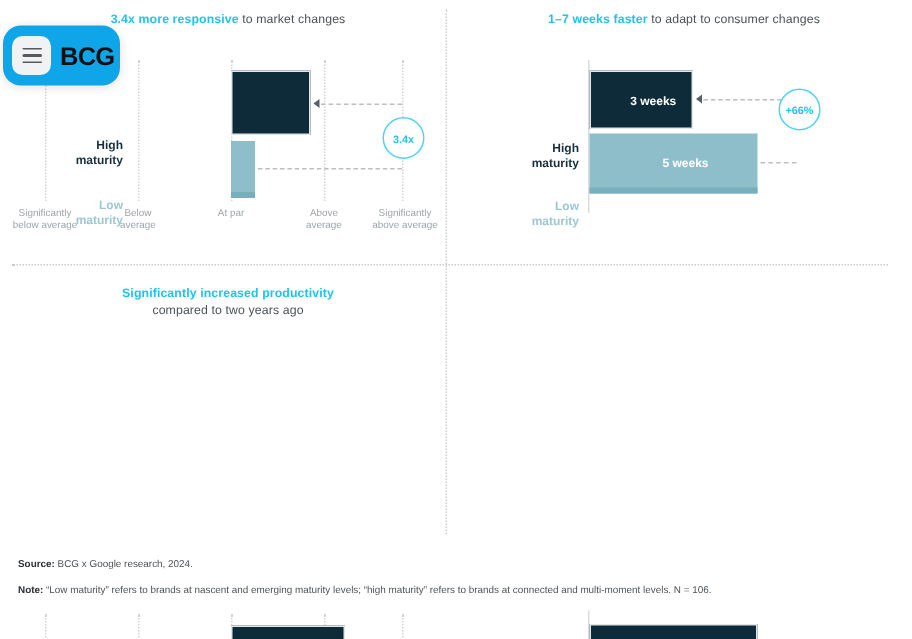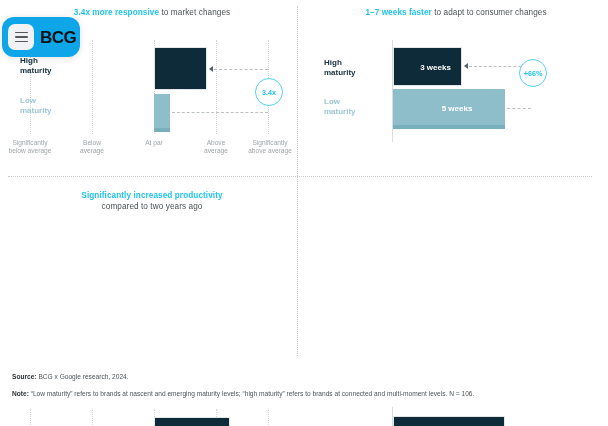--- a/index.html
+++ b/index.html
@@ -48,22 +48,22 @@
   
   .bar{position:absolute;box-sizing:border-box;}
   .bar-dark{background:#0d2b38;border:1px solid #e3e6e8;}
   .bar-light{background:#8fbecb;}
   .bar-light::after{content:"";position:absolute;left:0;right:0;bottom:0;
     height:4px;background:#79aebd;}
   .bar-val{position:relative;z-index:2;display:block;text-align:center;
     color:#ffffff;font-weight:bold;font-size:8px;padding-left:16px;}
 
   
-  .slabel{position:absolute;text-align:left;font-size:8px;line-height:10px;
-    font-weight:bold;}
+  .slabel{position:absolute;text-align:right;font-size:8px;line-height:10px;
+    font-weight:bold;margin-top:36px;}
   .slabel.high{color:#14303d;}
   .slabel.low{color:#9dc6d3;}
 
   
   .conn{position:absolute;height:0;border-top:1px dashed #b9bfc2;}
   .arrow{position:absolute;width:0;height:0;
     border-top:3px solid transparent;border-bottom:3px solid transparent;
     border-right:4px solid #55616a;}
 
   

